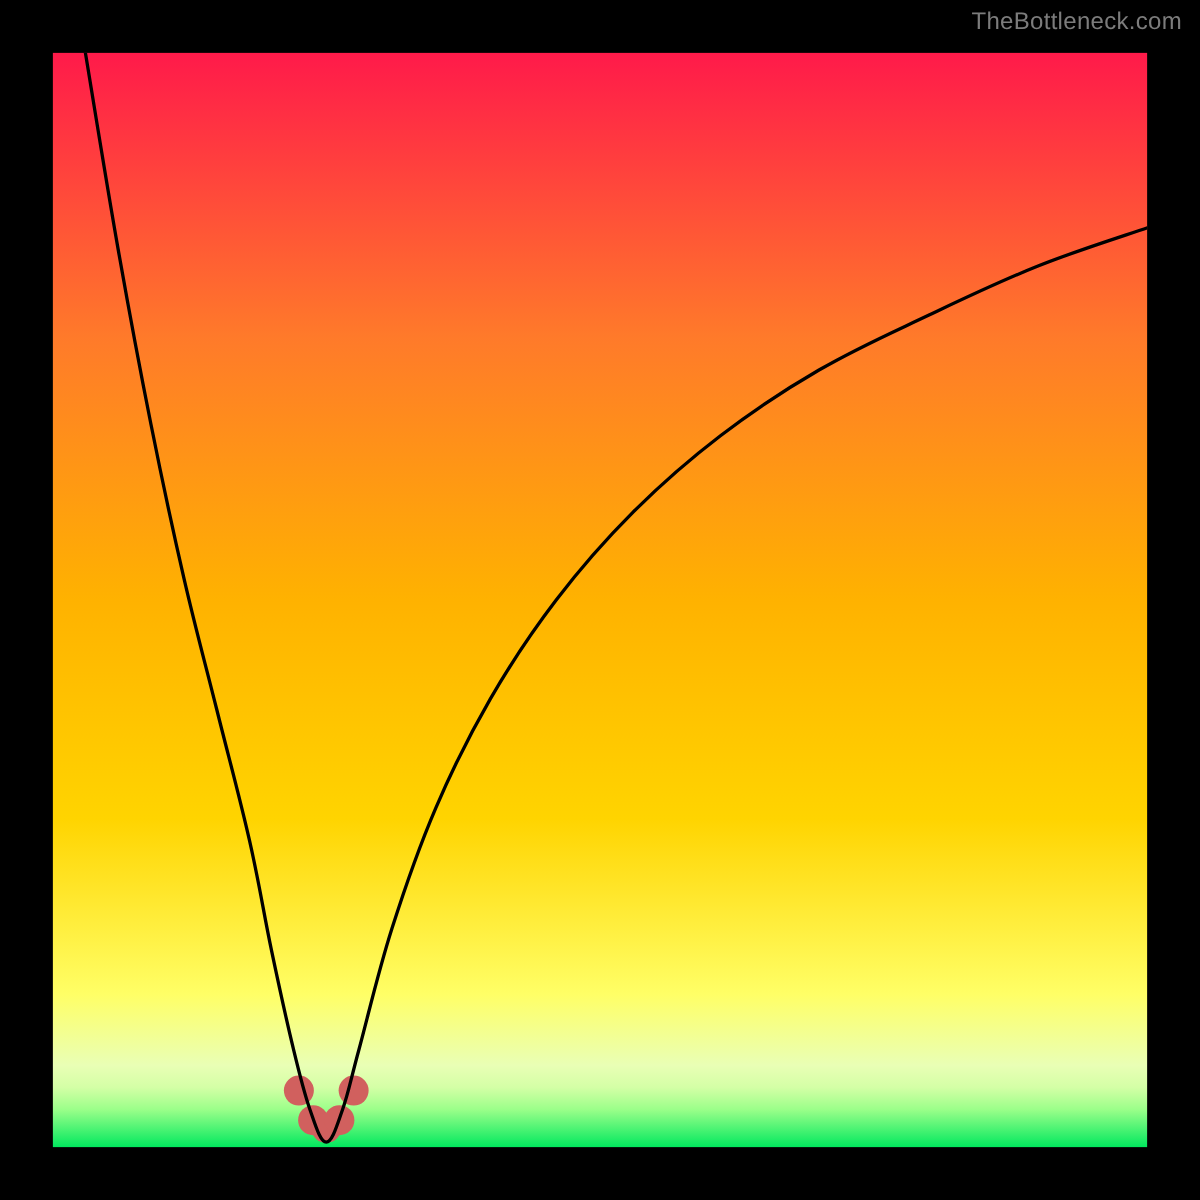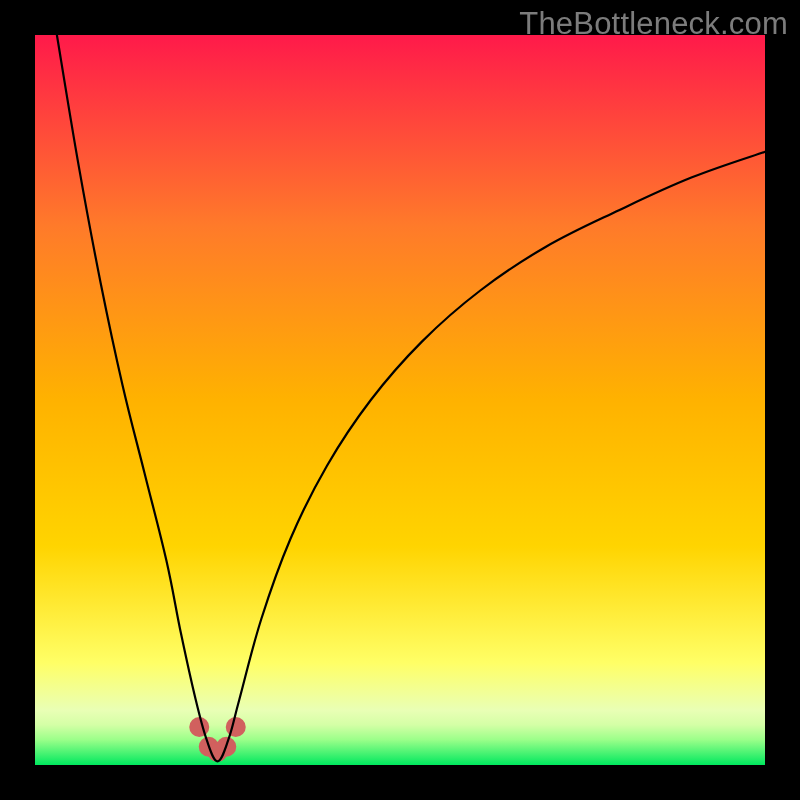--- a/index.html
+++ b/index.html
@@ -25,21 +25,21 @@
     top: 35px;
     width: 730px;
     height: 730px;
     overflow: hidden;
   }
   .watermark {
     position: absolute;
     top: 6px;
     right: 12px;
     color: #7c7c7c;
-    font-size: 31px;
+    font-size: 16px;
     font-weight: 500;
     letter-spacing: 0.2px;
     font-family: Arial, Helvetica, sans-serif;
   }
   svg { display: block; }
 </style>
 </head>
 <body>
 
 <div class="frame">

